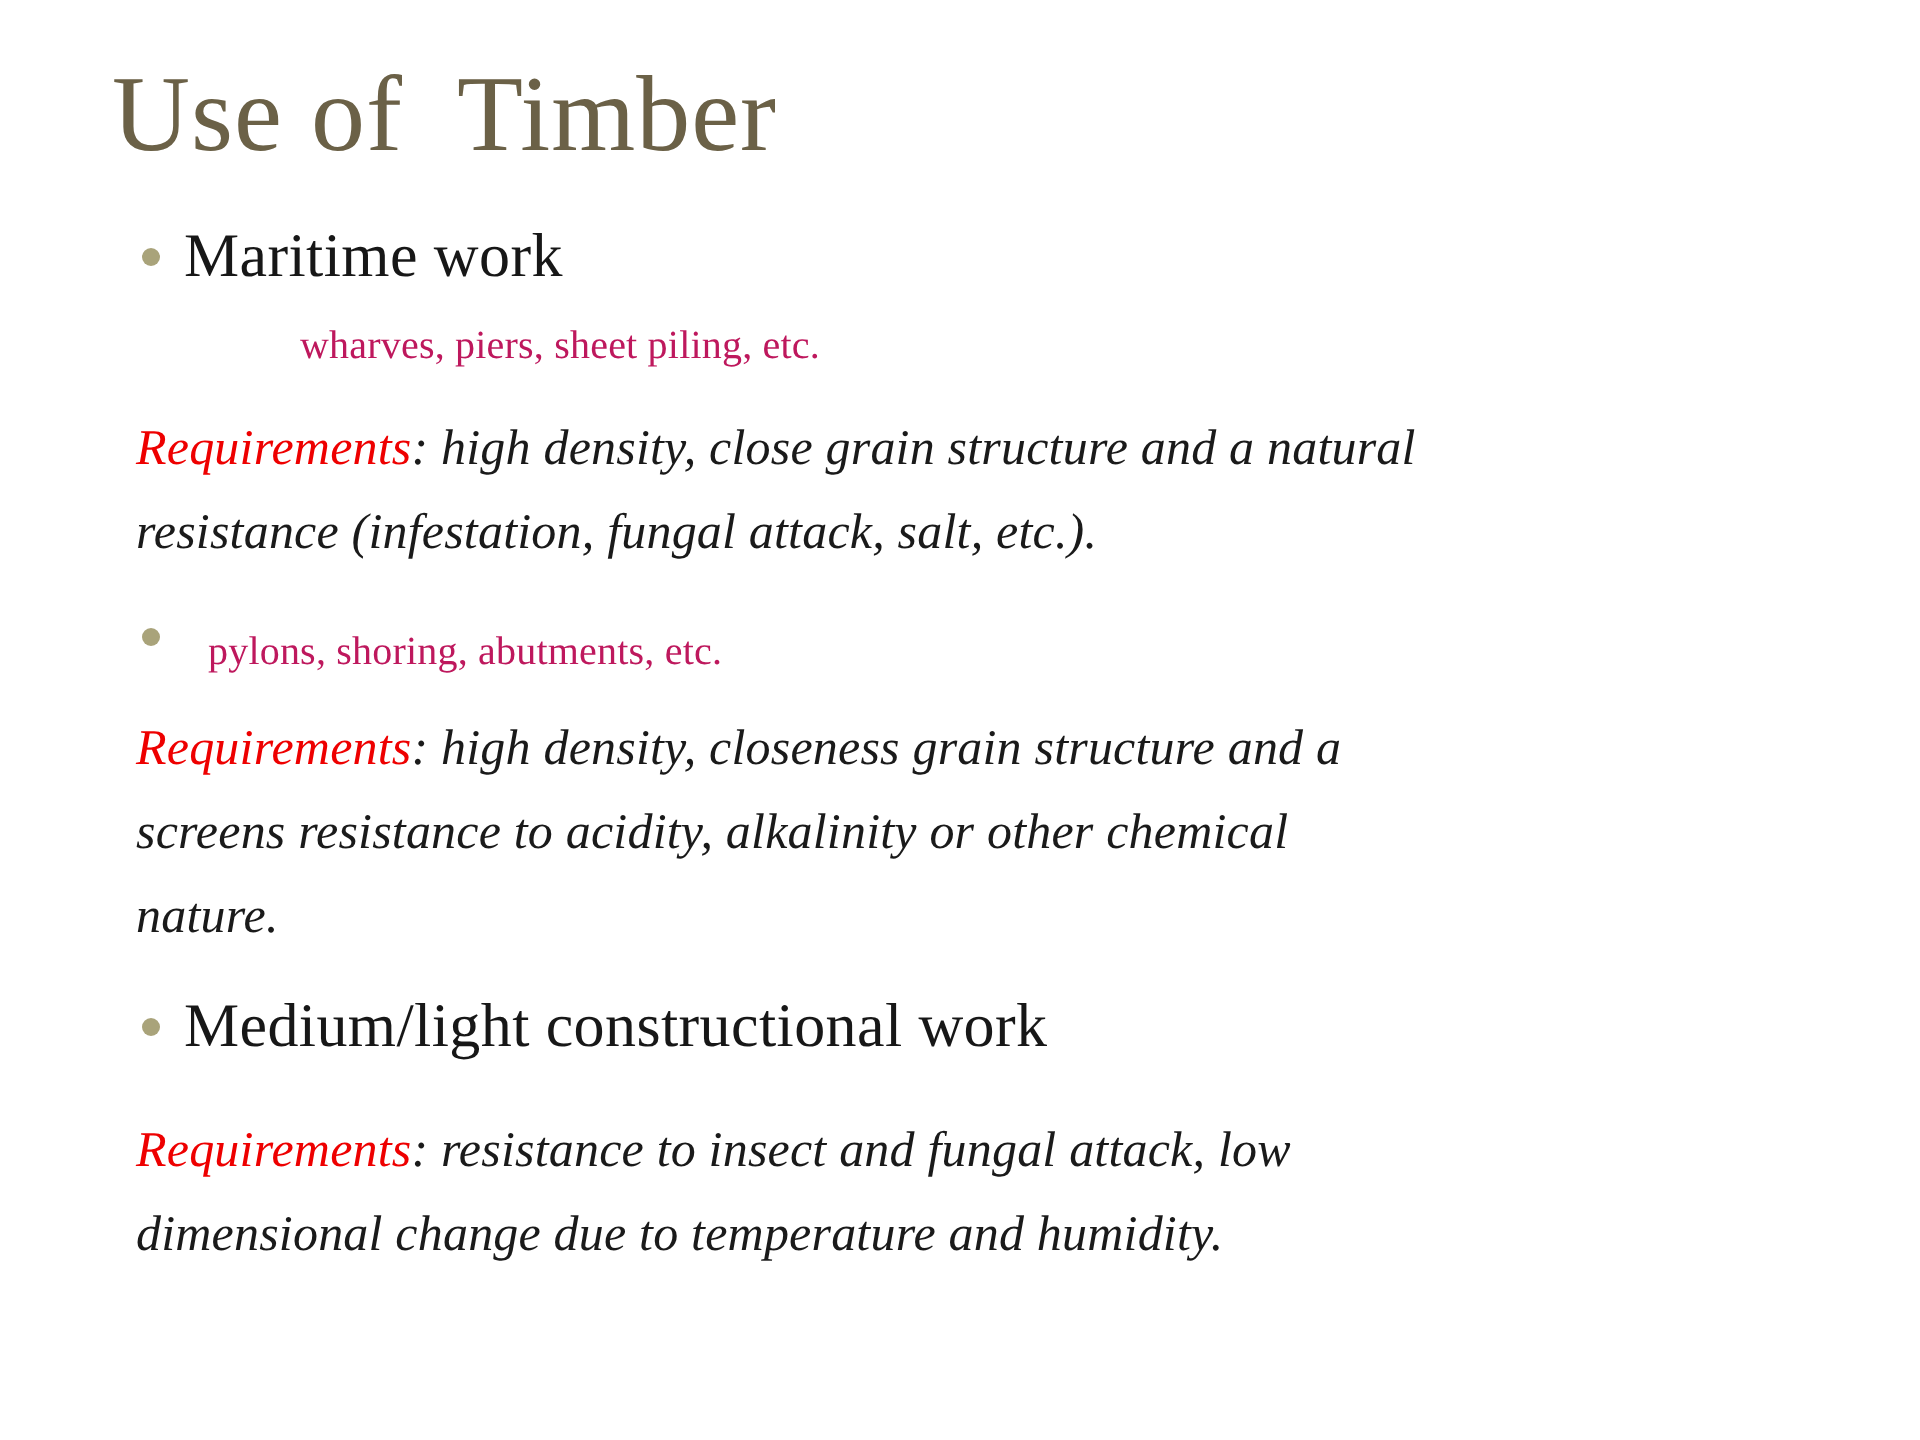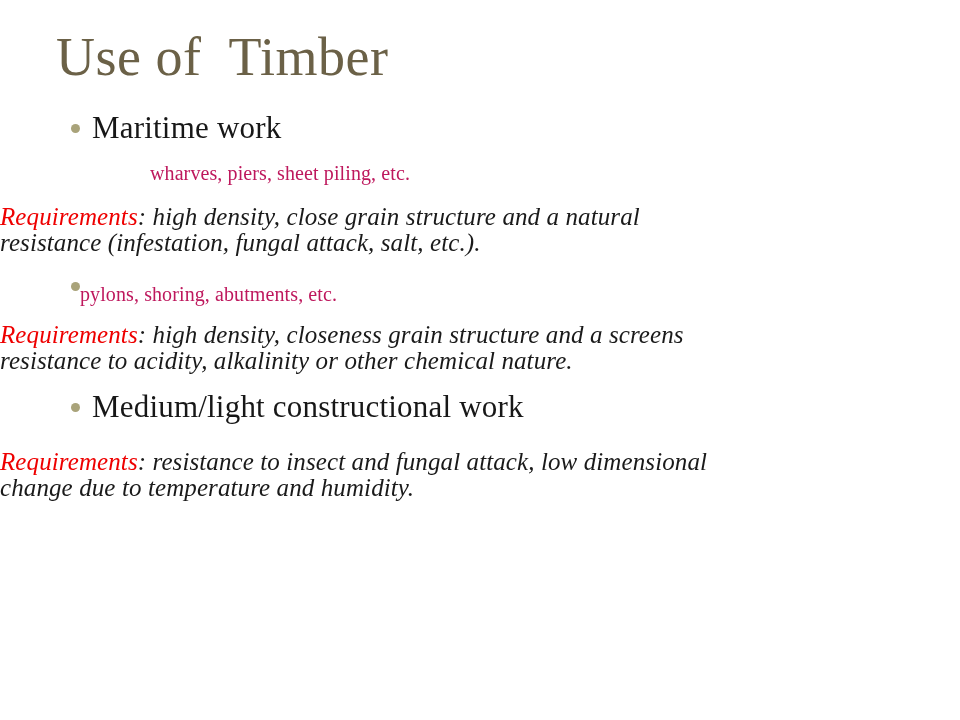--- a/index.html
+++ b/index.html
@@ -69,28 +69,29 @@
   }
 
   
   .sub-line {
     font-size: 20px;
     line-height: 33px;
     color: #be185d;
     letter-spacing: 0.1px;
   }
   .sub-line.indent-a { padding-left: 150px; }
-  .sub-line.indent-b { padding-left: 80px; }
+  .sub-line.indent-b { padding-left: 104px; }
   .sub-line.indent-c { padding-left: 148px; }
 
   
   .req-para {
+    padding-left: 68px;
     padding-right: 110px;
     font-size: 25px;
-    line-height: 26px;
+    line-height: 42px;
     font-style: italic;
     color: #1a1a1a;
     letter-spacing: 0.1px;
   }
   .req-para.wide { padding-right: 120px; }
   .req-para.narrow { padding-right: 150px; }
 
   .req-label {
     color: #ee0000;
     font-style: italic;

